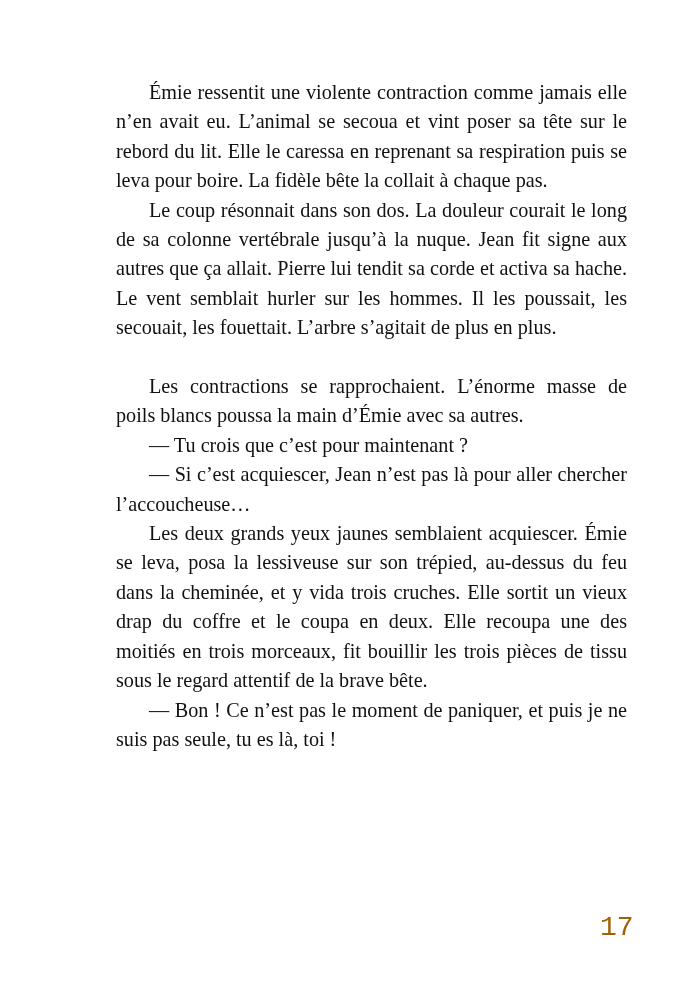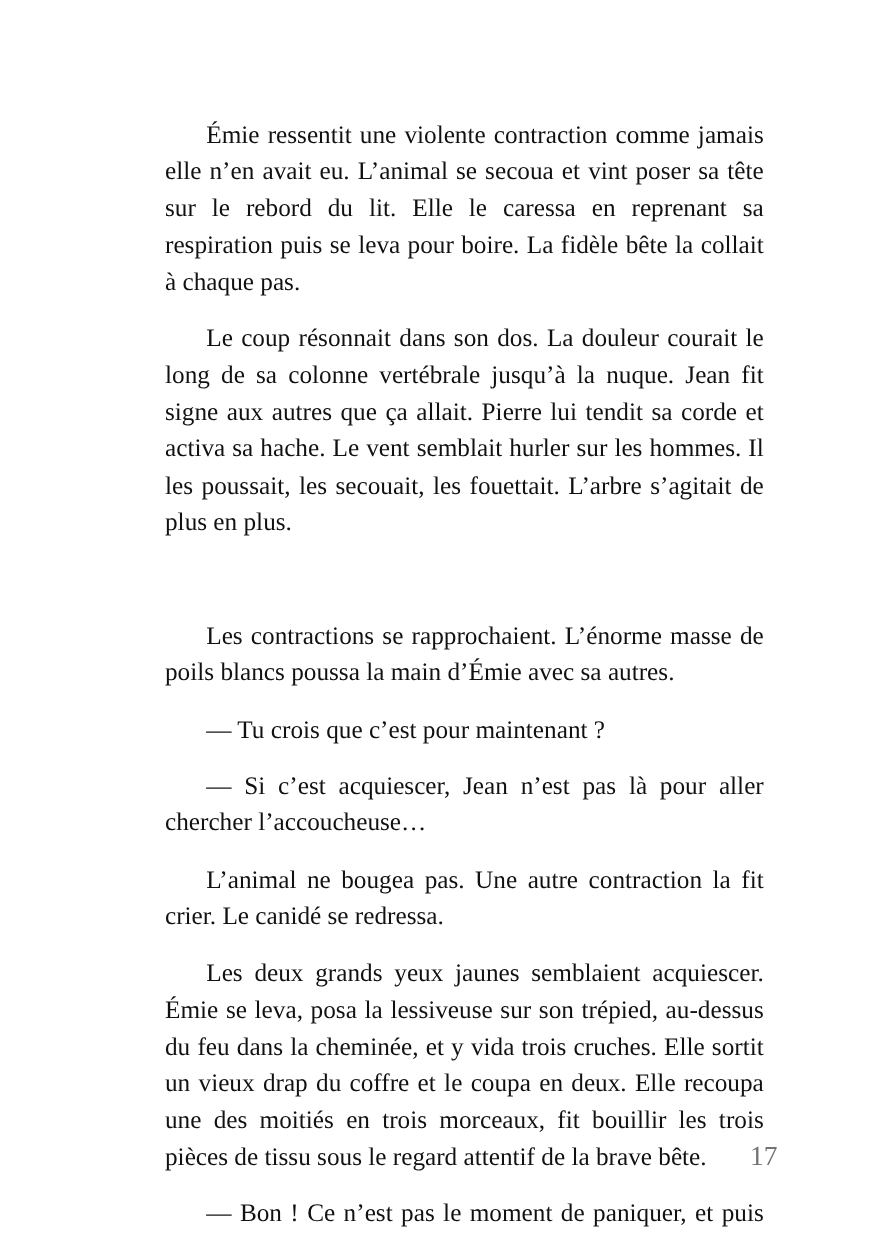--- a/index.html
+++ b/index.html
@@ -26,54 +26,53 @@
       left: 116px;
       top: 78px;
       width: 511px;
       font-family: "Liberation Serif", "DejaVu Serif", serif;
       font-size: 20.2px;
       line-height: 29.4px;
       color: #111111;
       text-align: justify;
     }
     .para {
-      margin: 16px;
+      margin: 0;
       text-indent: 33px;
       text-align: justify;
     }
     .section-break {
       height: 29.4px;
     }
     .page-number {
       position: absolute;
       left: 600px;
       top: 912px;
-      font-family: Liberation Serif, serif;
-      font-size: 22px;
-      color: #737373;
+      font-family: Liberation Mono, monospace;
+      font-size: 28px;
+      color: #a16207;
     }
   </style>
 </head>
 <body>
 
 <div class="page">
   <div class="text-block">
 
     <div>
       <p class="para">Émie ressentit une violente contraction comme jamais elle n’en avait eu. L’animal se secoua et vint poser sa tête sur le rebord du lit. Elle le caressa en reprenant sa respiration puis se leva pour boire. La fidèle bête la collait à chaque pas.</p>
       <p class="para">Le coup résonnait dans son dos. La douleur courait le long de sa colonne vertébrale jusqu’à la nuque. Jean fit signe aux autres que ça allait. Pierre lui tendit sa corde et activa sa hache. Le vent semblait hurler sur les hommes. Il les poussait, les secouait, les fouettait. L’arbre s’agitait de plus en plus.</p>
     </div>
 
     <div class="section-break"></div>
 
     <div>
       <p class="para">Les contractions se rapprochaient. L’énorme masse de poils blancs poussa la main d’Émie avec sa autres.</p>
       <p class="para">— Tu crois que c’est pour maintenant ?</p>
       <p class="para">— Si c’est acquiescer, Jean n’est pas là pour aller chercher l’accoucheuse…</p>
-      <p class="para">L’animal ne bougea pas. Une autre contraction la fit crier. Le canidé se redressa.</p>
       <p class="para">Les deux grands yeux jaunes semblaient acquiescer. Émie se leva, posa la lessiveuse sur son trépied, au-dessus du feu dans la cheminée, et y vida trois cruches. Elle sortit un vieux drap du coffre et le coupa en deux. Elle recoupa une des moitiés en trois morceaux, fit bouillir les trois pièces de tissu sous le regard attentif de la brave bête.</p>
       <p class="para">— Bon ! Ce n’est pas le moment de paniquer, et puis je ne suis pas seule, tu es là, toi !</p>
     </div>
 
     <div class="section-break"></div>
 
 
   </div>
 
   <div class="page-number">17</div>

